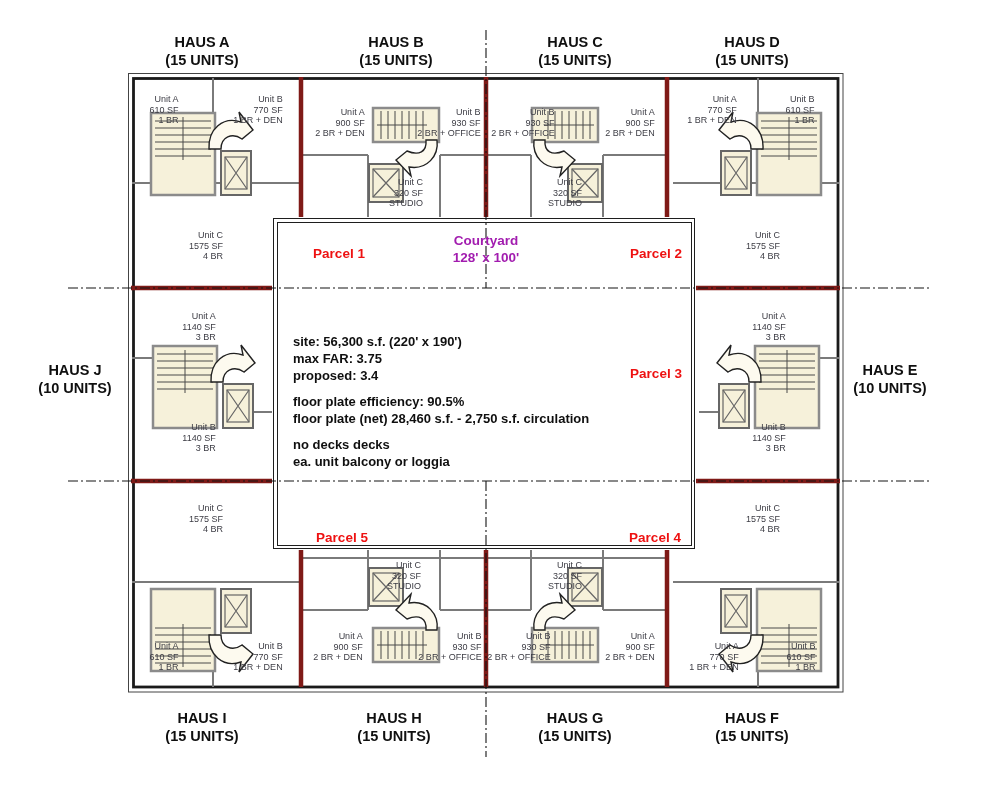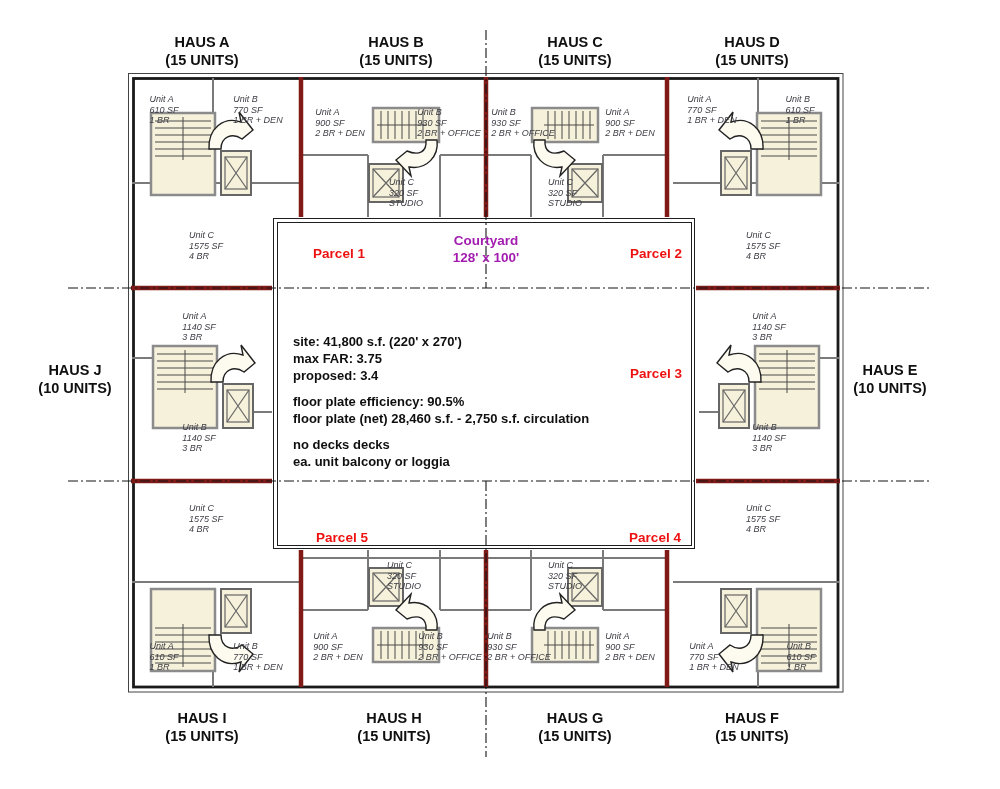--- a/index.html
+++ b/index.html
@@ -6,22 +6,22 @@
   .stage{position:relative;width:1000px;height:789px;background:#fff;overflow:hidden;
          font-family:"Liberation Sans",sans-serif;}
   .stage svg{position:absolute;left:0;top:0;}
   #base-svg{z-index:1;}
   .infobox{position:absolute;left:273px;top:218px;width:422px;height:331px;background:#fff;
            border:1.6px solid #1e1e1e;box-sizing:border-box;z-index:2;}
   .infobox-inner{position:absolute;left:2.5px;top:2.5px;right:2.5px;bottom:2.5px;
                  border:1px solid #1e1e1e;}
   #overlay-svg{z-index:3;pointer-events:none;}
   .labels{position:absolute;left:0;top:0;width:1000px;height:780px;z-index:4;}
-  .u-label{position:absolute;transform:translate(-50%,-50%);text-align:left;
-           font-size:9px;line-height:10.5px;color:#3c3c44;white-space:nowrap;font-style:italic;}
+  .u-label{position:absolute;transform:translate(-50%,-50%);text-align:right;
+           font-size:9px;line-height:10.5px;color:#3c3c44;white-space:nowrap;}
   .h-label{position:absolute;transform:translateX(-50%);text-align:center;
            font-size:14.5px;line-height:18px;font-weight:bold;color:#0f0f0f;white-space:nowrap;}
   .parcel{position:absolute;transform:translate(-50%,-50%);font-size:13.5px;font-weight:bold;
           color:#ee1111;white-space:nowrap;padding-left:16px;}
   .cyard{position:absolute;transform:translate(-50%,-50%);text-align:center;font-weight:bold;
          font-size:13.5px;line-height:17px;color:#a21caf;white-space:nowrap;}
   .spec{position:absolute;transform:translateY(-50%);font-size:13px;font-weight:bold;
         color:#0f0f0f;white-space:nowrap;}
 </style>
 </head>
@@ -147,21 +147,21 @@
       <div>Courtyard</div>
       <div>128' x 100'</div>
     </div>
 
     <div class="parcel" style="left:331px;top:253px">Parcel 1</div>
     <div class="parcel" style="left:648px;top:253px">Parcel 2</div>
     <div class="parcel" style="left:648px;top:373px">Parcel 3</div>
     <div class="parcel" style="left:647px;top:537px">Parcel 4</div>
     <div class="parcel" style="left:334px;top:537px">Parcel 5</div>
 
-    <div class="spec" style="left:293px;top:341px">site: 41,800 s.f. (220' x 270')</div>
+    <div class="spec" style="left:293px;top:341px">site: 56,300 s.f. (220' x 190')</div>
     <div class="spec" style="left:293px;top:358px">max FAR: 3.75</div>
     <div class="spec" style="left:293px;top:375px">proposed: 3.4</div>
     <div class="spec" style="left:293px;top:401px">floor plate efficiency: 90.5%</div>
     <div class="spec" style="left:293px;top:418px">floor plate (net) 28,460 s.f. - 2,750 s.f. circulation</div>
     <div class="spec" style="left:293px;top:444px">no decks decks</div>
     <div class="spec" style="left:293px;top:461px">ea. unit balcony or loggia</div>
 
     <div id="unit-labels">
         <div class="u-label" style="left: 164px; top: 110px;">
           <div>Unit A</div>

